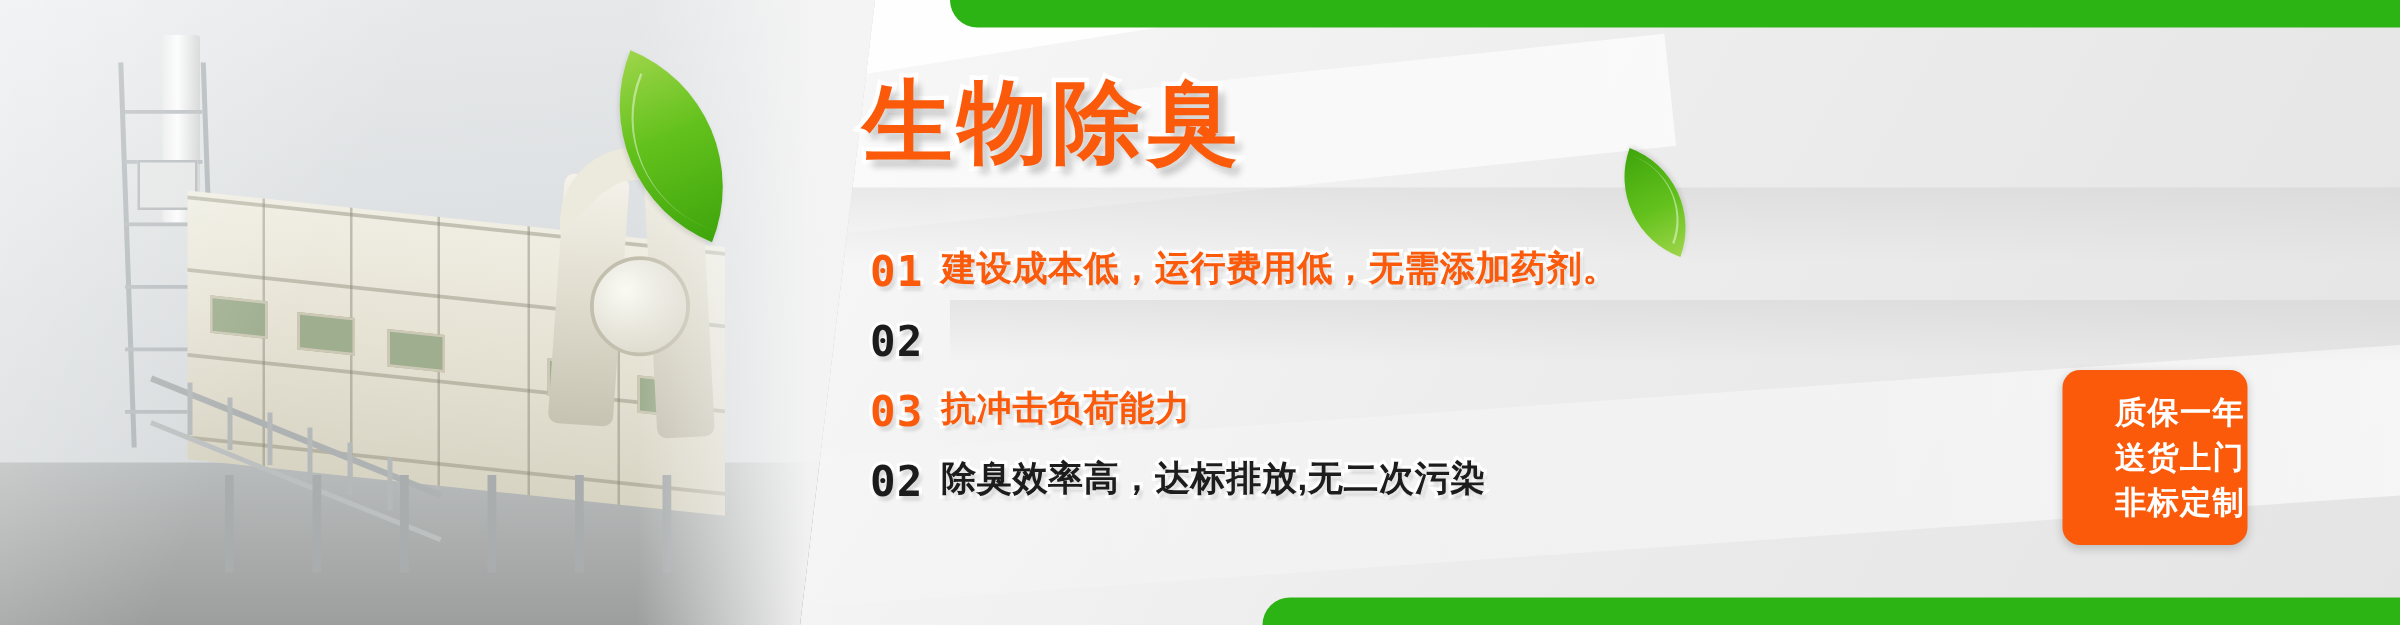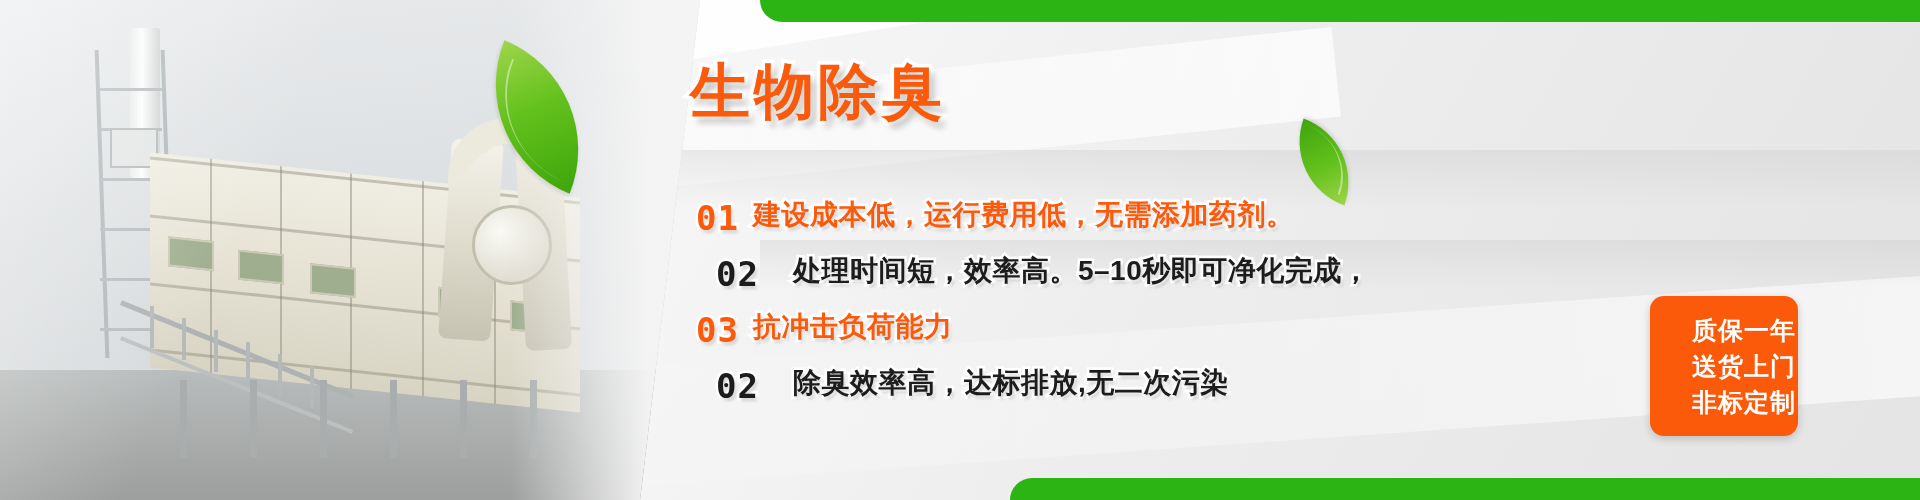--- a/index.html
+++ b/index.html
@@ -88,21 +88,21 @@
   .leaf .vein{position:absolute;left:12%;top:12%;width:80%;height:80%;
     border-left:2px solid rgba(255,255,255,.45);border-radius:0 100% 0 100%;
     transform:rotate(0deg);}
   .leaf.big{left:478px;top:58px;width:118px;height:118px;transform:rotate(22deg);}
   .leaf.small{left:1290px;top:128px;width:68px;height:68px;transform:rotate(200deg);}
 
   
   .content{position:absolute;left:690px;top:0;width:1000px;height:500px;}
   .title{
     position:absolute;left:0;top:62px;
-    font-size:60px;line-height:1;font-weight:bold;letter-spacing:4px;
+    font-size:72px;line-height:1;font-weight:bold;letter-spacing:4px;
     color:#fa5a0a;
     -webkit-text-stroke:7px #ffffff;paint-order:stroke fill;
     text-shadow:5px 6px 6px rgba(0,0,0,.22);
     white-space:nowrap;
   }
   .features{position:absolute;left:6px;top:198px;width:940px;}
   .frow{display:flex;align-items:flex-start;margin-bottom:16px;}
   .fnum{
     font-size:34px;font-weight:bold;line-height:1.18;letter-spacing:1px;
     font-family:"DejaVu Sans Mono","Liberation Mono",monospace;
@@ -110,21 +110,20 @@
   }
   .ftext{font-size:28px;font-weight:bold;line-height:1.22;letter-spacing:.5px;}
   .frow.orange .fnum,.frow.orange .ftext{
     color:#fa5a0a;-webkit-text-stroke:5px #ffffff;paint-order:stroke fill;
     text-shadow:2px 3px 3px rgba(0,0,0,.16);
     text-align:right;
   }
   .frow.dark .fnum,.frow.dark .ftext{
     color:#1c1c1c;-webkit-text-stroke:5px #ffffff;paint-order:stroke fill;
     text-shadow:2px 3px 3px rgba(0,0,0,.16);
-    margin-left:20px;
   }
   .ftext .l2{display:block;}
 
   
   .badge{
     position:absolute;left:1650px;top:296px;width:148px;height:140px;
     background:#fa5a0a;border-radius:14px;
     box-shadow:0 3px 8px rgba(0,0,0,.18);
     display:flex;flex-direction:column;align-items:center;justify-content:center;
   }
@@ -228,21 +227,20 @@
       <div class="frow orange">
         <div class="fnum">01</div>
         <div class="ftext">
           <span class="l1">建设成本低，运行费用低，无需添加药剂。</span>
         </div>
       </div>
 
       <div class="frow dark">
         <div class="fnum">02</div>
         <div class="ftext">
-          <span class="l1">处理时间短，效率高。5–10秒即可净化完成，</span>
         </div>
       </div>
 
       <div class="frow orange">
         <div class="fnum">03</div>
         <div class="ftext">
           <span class="l2">抗冲击负荷能力</span>
         </div>
       </div>
 

